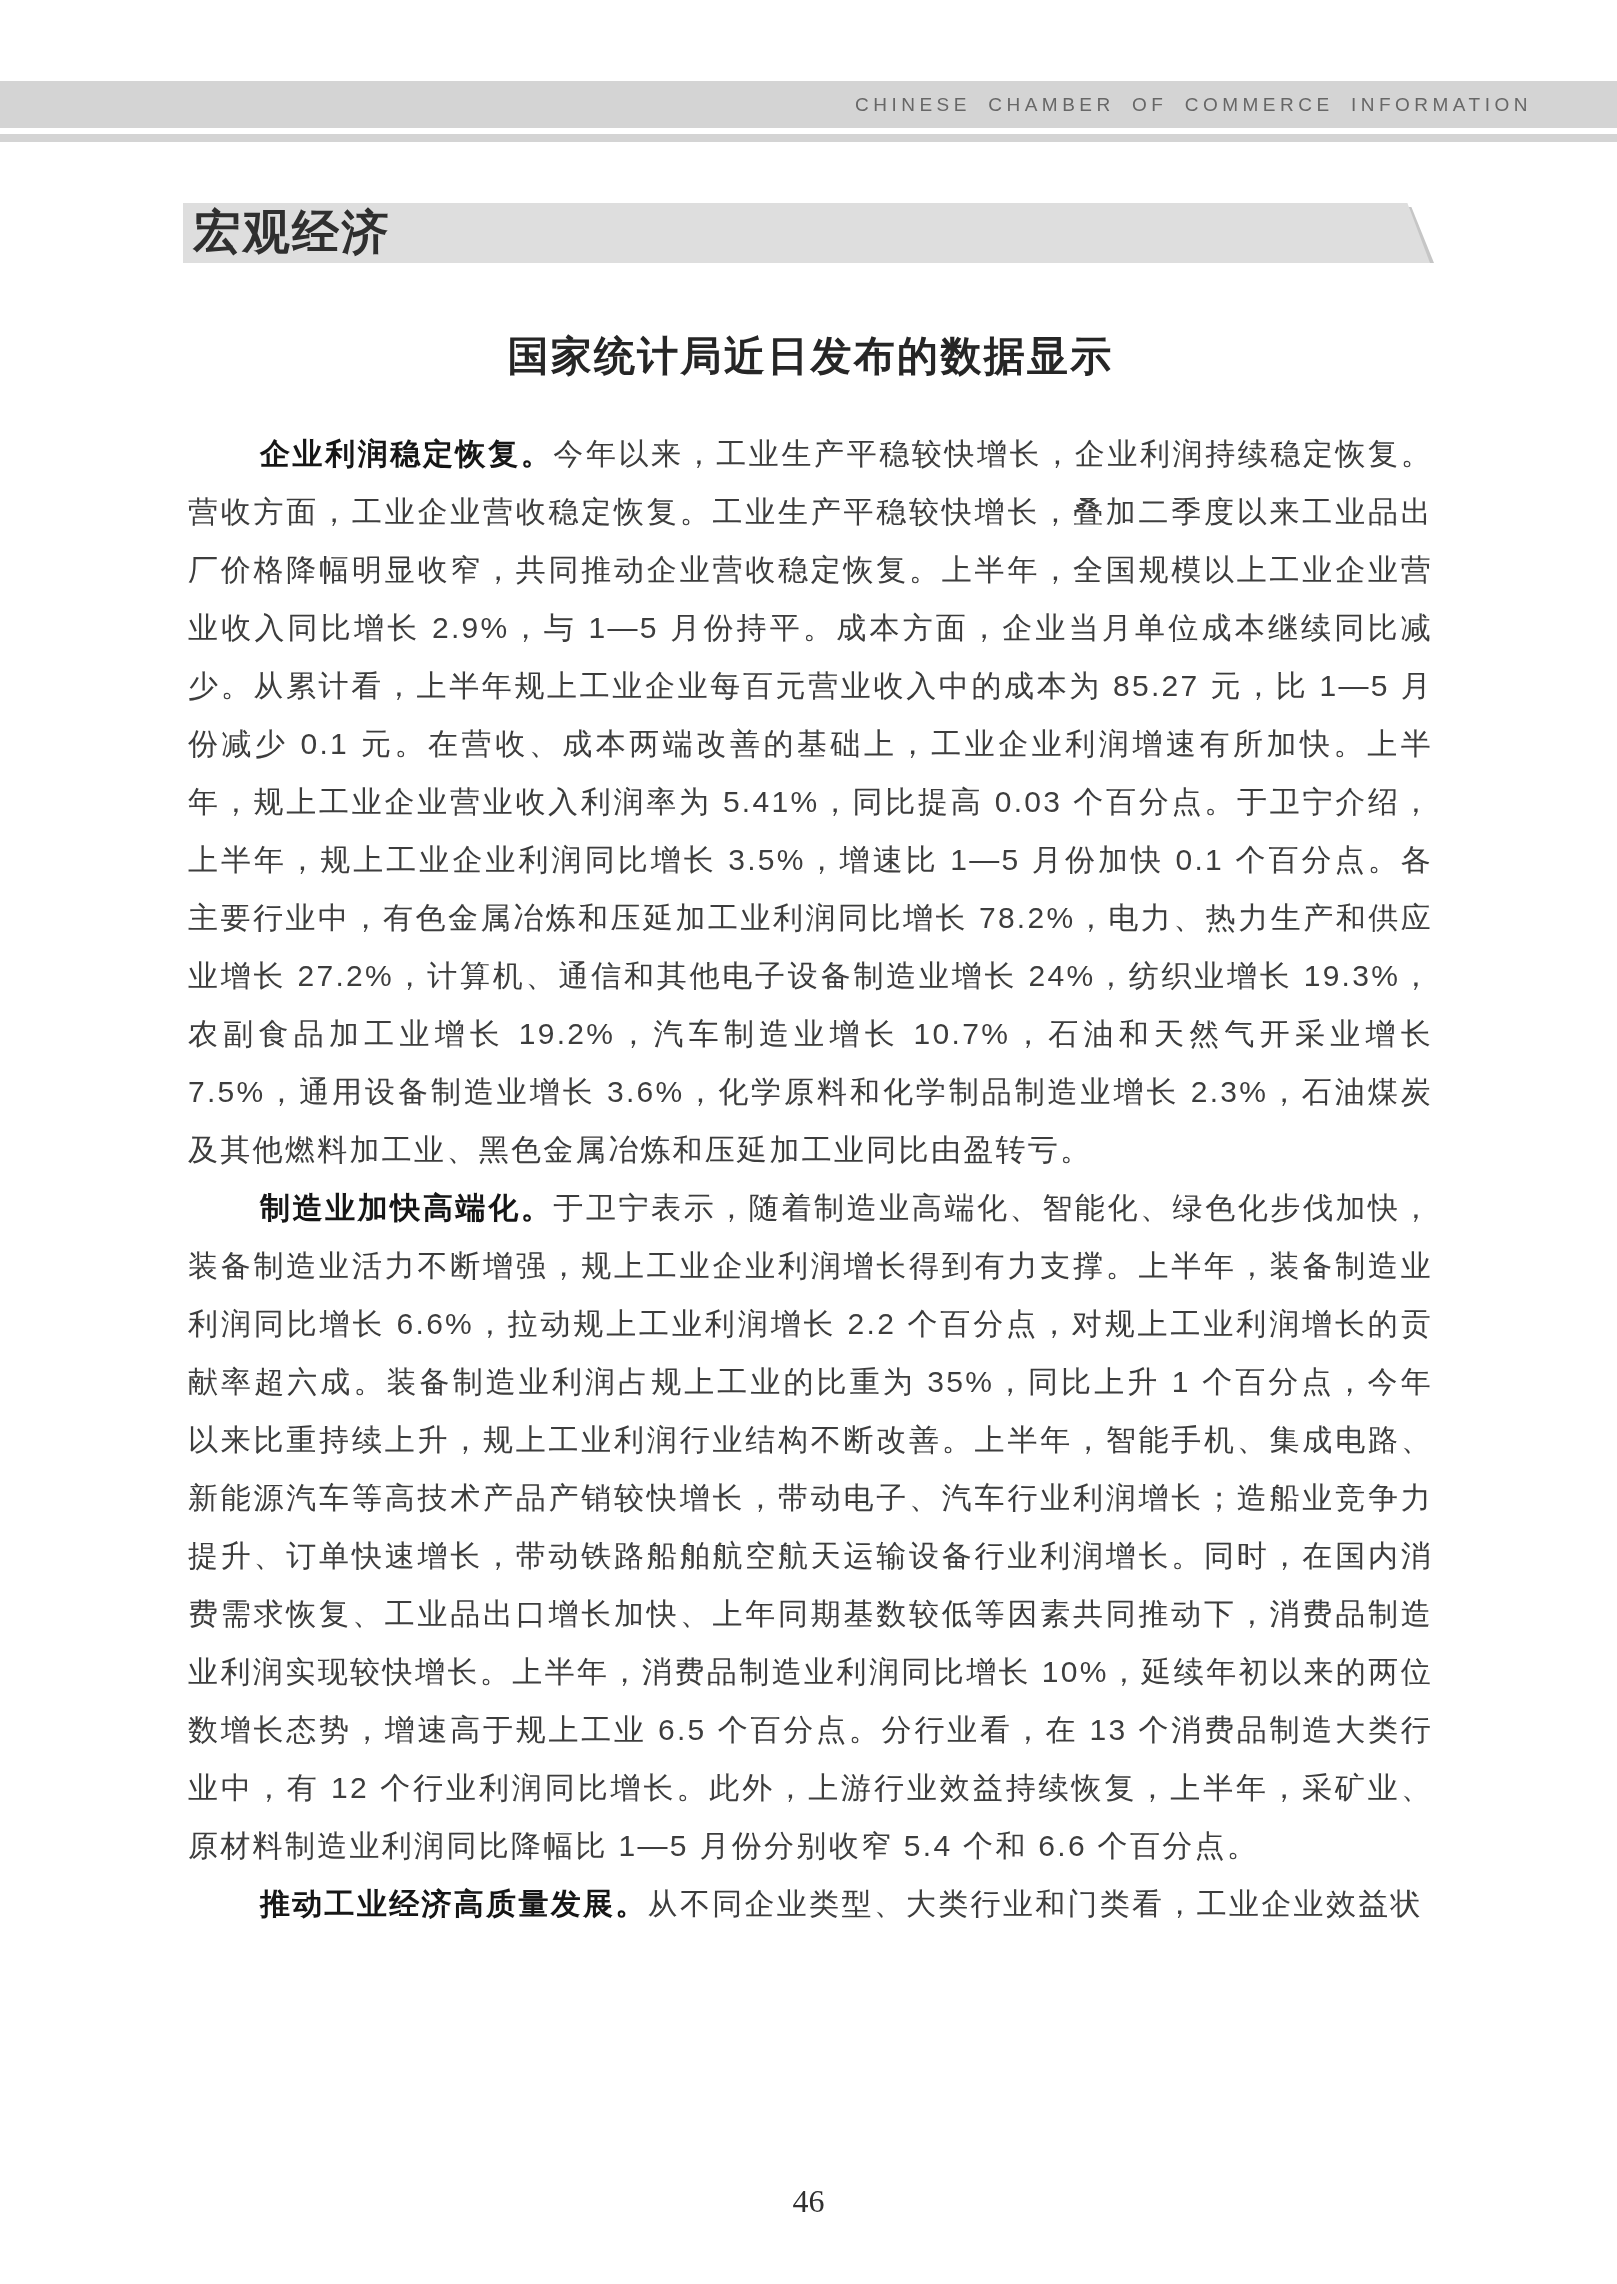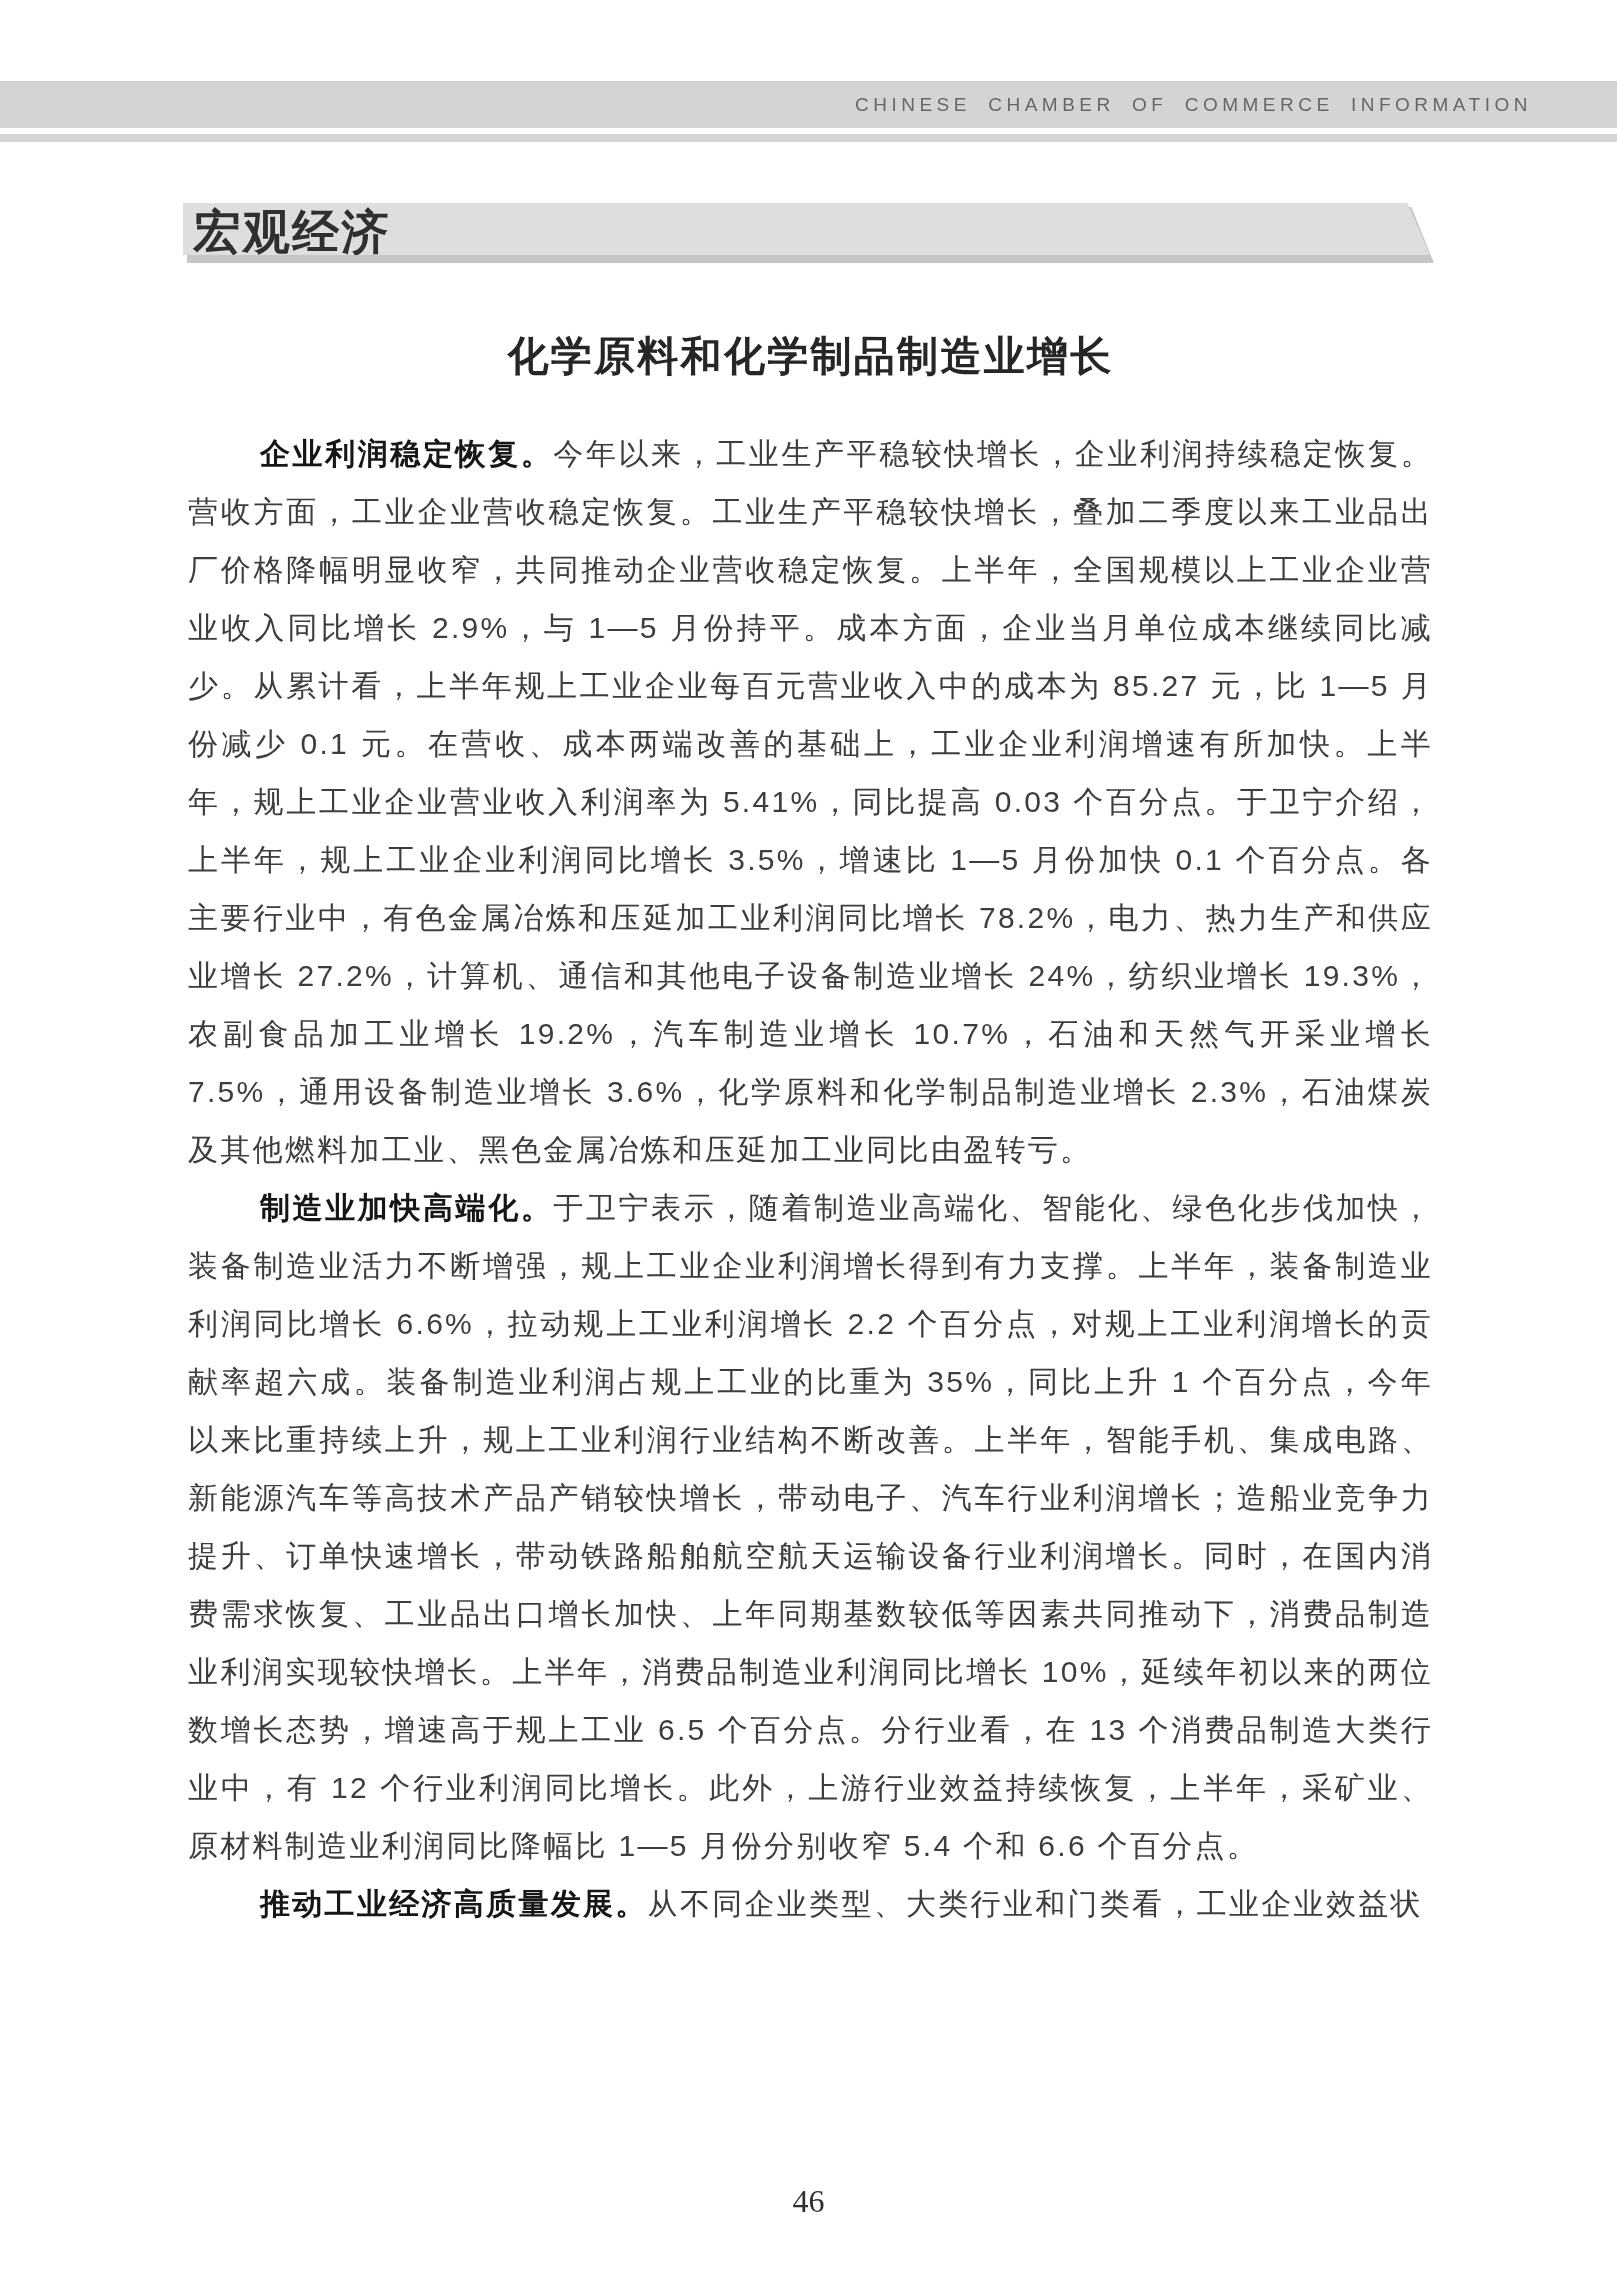--- a/index.html
+++ b/index.html
@@ -34,21 +34,21 @@
   }
   
   .banner-shadow{
     position:absolute;
     top:207px;left:187px;width:1247px;height:56px;
     background:var(--banner-shadow,#c6c6c6);
     clip-path:polygon(0 0, calc(100% - 22.6px) 0, 100% 100%, 0 100%);
   }
   .banner{
     position:absolute;
-    top:203px;left:183px;width:1247px;height:52px;
+    top:203px;left:183px;width:1247px;height:60px;
     background:var(--banner-gray,#dedede);
     clip-path:polygon(0 0, calc(100% - 22.6px) 0, 100% 100%, 0 100%);
   }
   .banner-label{
     display:block;
     padding-left:10.5px;
     line-height:59px;
     font-family:"Liberation Serif","DejaVu Serif",serif;
     font-weight:700;
     font-size:47px;
@@ -105,21 +105,21 @@
     <span class="top-bar-text">CHINESE CHAMBER OF COMMERCE INFORMATION</span>
   </div>
 
   <div class="thin-bar"></div>
 
   <div class="banner-shadow"></div>
   <div class="banner">
     <span class="banner-label">宏观经济</span>
   </div>
 
-  <h1 class="article-title">化学原料和化学制品制造业增长</h1>
+  <h1 class="article-title">国家统计局近日发布的数据显示</h1>
 
   <div class="article-body">
       <p><b class="lead">企业利润稳定恢复。</b><span>今年以来，工业生产平稳较快增长，企业利润持续稳定恢复。营收方面，工业企业营收稳定恢复。工业生产平稳较快增长，叠加二季度以来工业品出厂价格降幅明显收窄，共同推动企业营收稳定恢复。上半年，全国规模以上工业企业营业收入同比增长 2.9%，与 1—5 月份持平。成本方面，企业当月单位成本继续同比减少。从累计看，上半年规上工业企业每百元营业收入中的成本为 85.27 元，比 1—5 月份减少 0.1 元。在营收、成本两端改善的基础上，工业企业利润增速有所加快。上半年，规上工业企业营业收入利润率为 5.41%，同比提高 0.03 个百分点。于卫宁介绍，上半年，规上工业企业利润同比增长 3.5%，增速比 1—5 月份加快 0.1 个百分点。各主要行业中，有色金属冶炼和压延加工业利润同比增长 78.2%，电力、热力生产和供应业增长 27.2%，计算机、通信和其他电子设备制造业增长 24%，纺织业增长 19.3%，农副食品加工业增长 19.2%，汽车制造业增长 10.7%，石油和天然气开采业增长 7.5%，通用设备制造业增长 3.6%，化学原料和化学制品制造业增长 2.3%，石油煤炭及其他燃料加工业、黑色金属冶炼和压延加工业同比由盈转亏。</span></p>
       <p><b class="lead">制造业加快高端化。</b><span>于卫宁表示，随着制造业高端化、智能化、绿色化步伐加快，装备制造业活力不断增强，规上工业企业利润增长得到有力支撑。上半年，装备制造业利润同比增长 6.6%，拉动规上工业利润增长 2.2 个百分点，对规上工业利润增长的贡献率超六成。装备制造业利润占规上工业的比重为 35%，同比上升 1 个百分点，今年以来比重持续上升，规上工业利润行业结构不断改善。上半年，智能手机、集成电路、新能源汽车等高技术产品产销较快增长，带动电子、汽车行业利润增长；造船业竞争力提升、订单快速增长，带动铁路船舶航空航天运输设备行业利润增长。同时，在国内消费需求恢复、工业品出口增长加快、上年同期基数较低等因素共同推动下，消费品制造业利润实现较快增长。上半年，消费品制造业利润同比增长 10%，延续年初以来的两位数增长态势，增速高于规上工业 6.5 个百分点。分行业看，在 13 个消费品制造大类行业中，有 12 个行业利润同比增长。此外，上游行业效益持续恢复，上半年，采矿业、原材料制造业利润同比降幅比 1—5 月份分别收窄 5.4 个和 6.6 个百分点。</span></p>
       <p><b class="lead">推动工业经济高质量发展。</b><span>从不同企业类型、大类行业和门类看，工业企业效益状</span></p>
     </div>
 
   <div class="page-number">46</div>
 
 </div>

